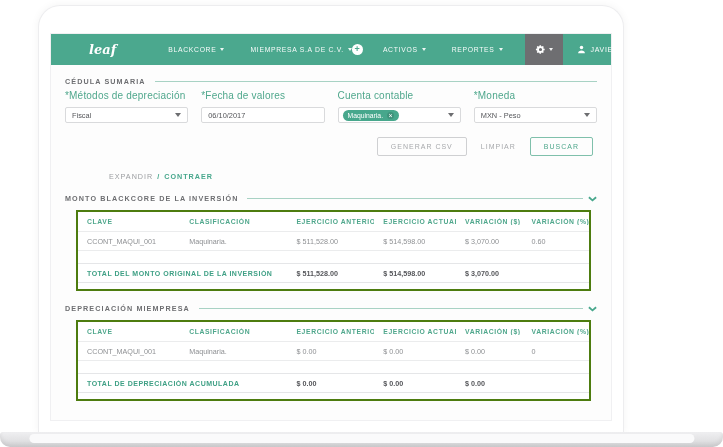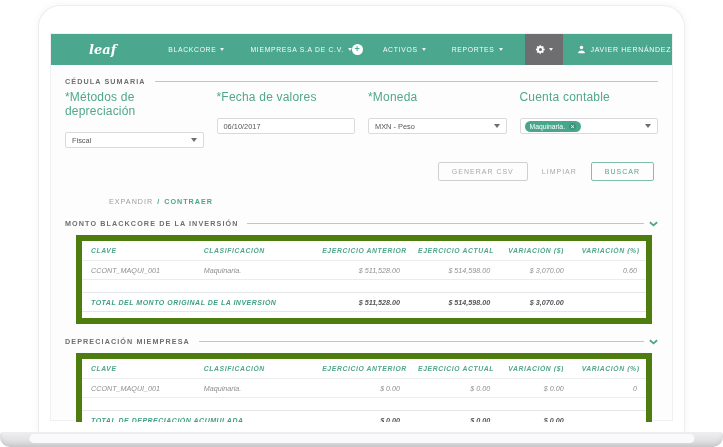--- a/index.html
+++ b/index.html
@@ -7,21 +7,21 @@
   body {
     font-family: "Liberation Sans", sans-serif;
     background: #ffffff;
     position: relative;
     overflow: hidden;
   }
 
   
   .laptop-screen {
     position: absolute; left: 38px; top: 5px;
-    width: 647px; height: 427px;
+    width: 586px; height: 427px;
     background: #ffffff;
     border: 1px solid #ededef;
     border-bottom: none;
     border-radius: 22px 22px 0 0;
     box-shadow: 0 0 8px rgba(0,0,0,0.05);
     overflow: hidden;
   }
   .laptop-base {
     position: absolute; left: 0; top: 432px;
     width: 723px; height: 15px;
@@ -79,21 +79,21 @@
 
   .section-head { display: flex; align-items: center; }
   .section-head .title {
     font-size: 7.2px; font-weight: bold; color: #6D6E71; letter-spacing: 1.1px; white-space: nowrap;
   }
   .section-head .rule { flex: 1; height: 1px; background: #a8d2c4; margin-left: 9px; }
   .section-head .chev { margin-left: 5px; display: flex; align-items: center; }
 
   .form-row { display: flex; gap: 13px; margin-top: 4px; }
   .field { flex: 1; }
-  .field .lbl { font-size: 12px; color: #4FA78C; margin-bottom: 14px; letter-spacing: 0.2px; }
+  .field .lbl { font-size: 10px; color: #4FA78C; margin-bottom: 6px; letter-spacing: 0.2px; }
   .field .box {
     height: 16px; background: #fff; border: 1px solid #d9dadc; border-radius: 2px;
     display: flex; align-items: center; justify-content: space-between;
     padding: 0 6px; font-size: 7.4px; color: #55565A;
   }
   .caret-g { width:0; height:0; border-left:3px solid transparent; border-right:3px solid transparent; border-top:4px solid #6d6e71; }
   .chip {
     background: #47A78C; color: #fff; font-size: 6.8px;
     border-radius: 8px; padding: 2px 5px; display: flex; align-items: center; gap: 4px;
     margin-left: -2px;
@@ -107,24 +107,24 @@
   }
   .btn.ghost-gray { border: 1px solid #cfd0d2; color: #A7A9AC; }
   .btn.flat { border: none; color: #A7A9AC; padding: 5px 2px; }
   .btn.ghost-teal { border: 1px solid #7FC0AB; color: #4FA78C; }
 
   .expand-row { margin-top: 16px; font-size: 7.2px; letter-spacing: 1px; display: flex; gap: 4px; }
   .expand-row .gray { color: #9B9DA0; padding-left: 44px; }
   .expand-row .teal { color: #47A78C; font-weight: bold; }
 
   .sec { margin-top: 13px; }
-  .tbl { margin: 7px 6px 0 11px; background: #ffffff; border: 6px solid #4d7c0f; padding-bottom: 6px; font-style: italic; }
+  .tbl { margin: 7px 6px 0 11px; background: #ffffff; border: 2px solid #4d7c0f; padding-bottom: 6px; }
   .tr { display: grid; grid-template-columns: 20% 21% 17% 16% 13% 13%; align-items: center; }
   .tr .c { padding: 0 9px; white-space: nowrap; overflow: hidden; }
-  .tr .num { text-align: right; }
+  .tr .num { text-align: left; }
   .th-row { border-bottom: 1px solid #ebeced; height: 20px; }
   .th-row .c { font-size: 6.8px; font-weight: bold; color: #4FA78C; letter-spacing: 0.6px; }
   .data-row { border-bottom: 1px solid #ebeced; height: 19px; }
   .data-row .c { font-size: 7.2px; color: #8E9093; }
   .spacer-row { height: 12px; }
   .total-row { border-top: 1px solid #e5e6e8; border-bottom: 1px solid #e5e6e8; height: 20px; }
   .total-row .lab { grid-column: 1 / 3; font-size: 7px; font-weight: bold; color: #3FA085; letter-spacing: 0.5px; }
   .total-row .num { font-size: 7.2px; font-weight: bold; color: #55565A; }
 
   .totales { margin-top: 24px; text-align: center; }
@@ -192,33 +192,33 @@
             <span class="caret-g"></span>
           </div>
         </div>
         <div class="field">
           <div class="lbl">*Fecha de valores</div>
           <div class="box">
             <span>06/10/2017</span>
           </div>
         </div>
         <div class="field">
-          <div class="lbl">*Moneda</div>
-          <div class="box">
-            <span>MXN - Peso</span>
-            <span class="caret-g"></span>
-          </div>
-        </div>
-        <div class="field">
           <div class="lbl">Cuenta contable</div>
           <div class="box">
             <span class="chip">
               <span>Maquinaria.</span>
               <span class="x">×</span>
             </span>
+            <span class="caret-g"></span>
+          </div>
+        </div>
+        <div class="field">
+          <div class="lbl">*Moneda</div>
+          <div class="box">
+            <span>MXN - Peso</span>
             <span class="caret-g"></span>
           </div>
         </div>
       </div>
 
       <div class="btn-row">
         <button class="btn ghost-gray">GENERAR CSV</button>
         <button class="btn flat">LIMPIAR</button>
         <button class="btn ghost-teal">BUSCAR</button>
       </div>

